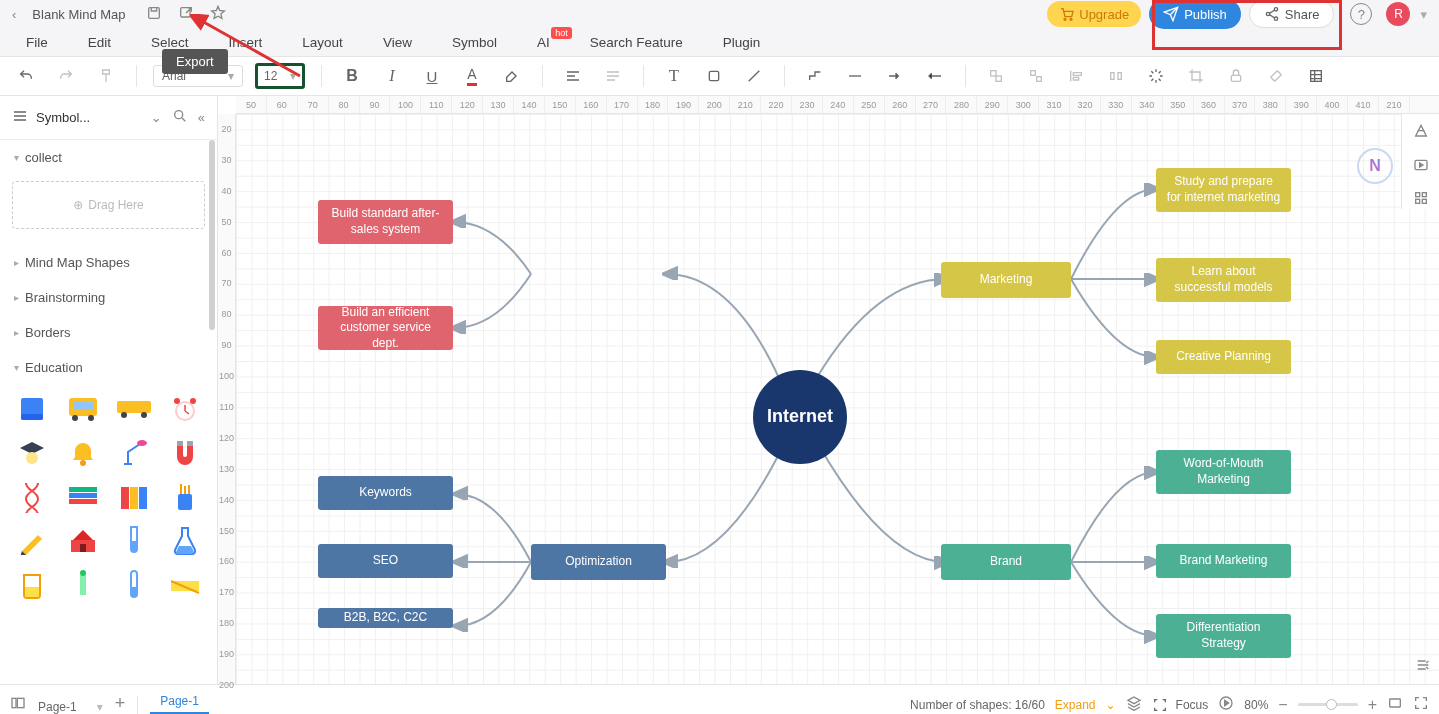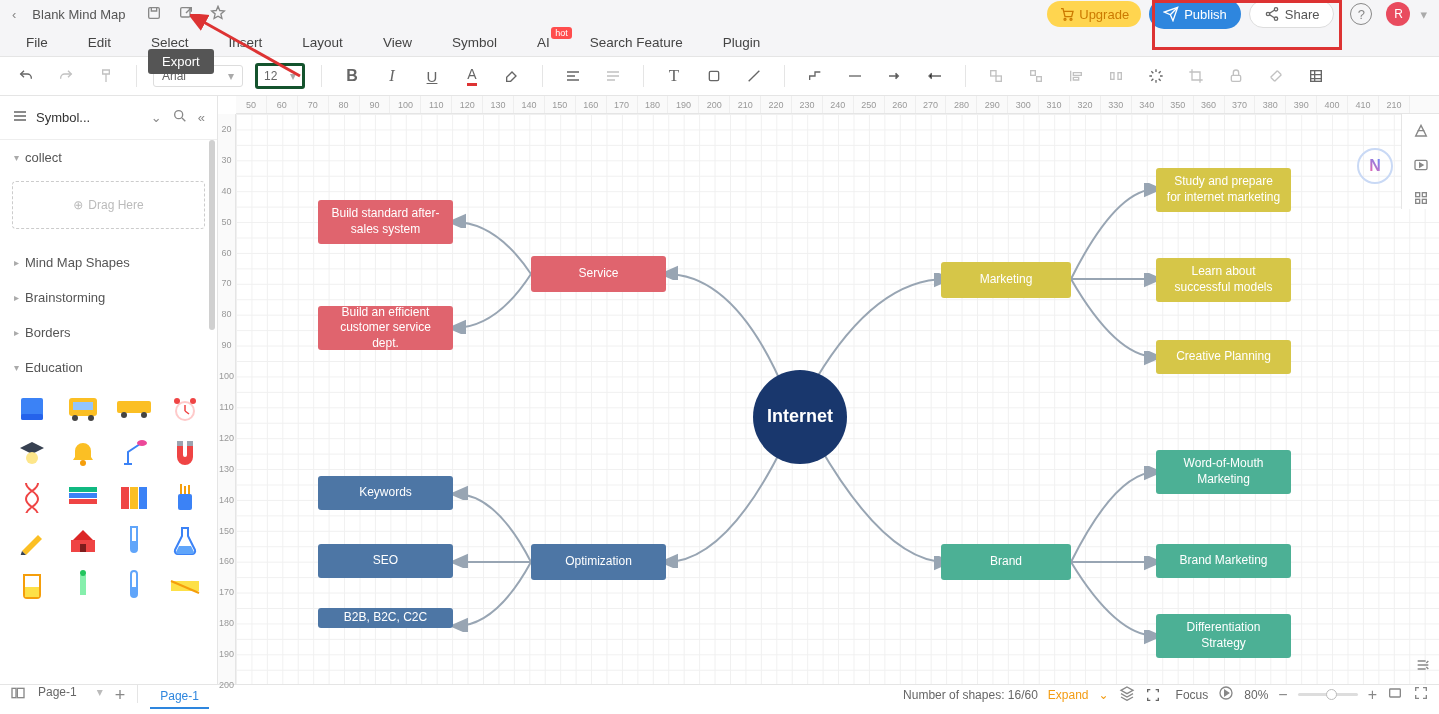--- a/index.html
+++ b/index.html
@@ -44,21 +44,21 @@
 .node{position:absolute;padding:8px 10px;border-radius:3px;font-size:12px;color:#fff;text-align:center;display:flex;align-items:center;justify-content:center;line-height:1.3;font-weight:500}
 .n-red{background:#e0646e}
 .n-yellow{background:#d6c648}
 .n-blue{background:#4d76a5}
 .n-teal{background:#4cb095}
 .n-circle{background:#19376d;width:94px;height:94px;border-radius:50%;font-family:Georgia,serif;font-size:18px;font-weight:bold}
 .edge{position:absolute;stroke:#98a5b3;stroke-width:2;fill:none}
 .right-tools{position:absolute;top:18px;right:0;width:38px;background:#fff;border-left:1px solid #e5e5e5;display:flex;flex-direction:column;align-items:center;gap:14px;padding-top:10px}
 .rt-btn{color:#888;cursor:pointer}
 .orb{position:absolute;width:36px;height:36px;border:2px solid #c9d9f5;border-radius:50%;right:46px;top:34px;display:flex;align-items:center;justify-content:center;font-size:16px;font-weight:bold}
-.status-bar{height:30px;border-top:1px solid #e5e5e5;display:flex;align-items:flex-start;padding:0 10px;font-size:12px;color:#666;gap:12px}
+.status-bar{height:30px;border-top:1px solid #e5e5e5;display:flex;align-items:flex-end;padding:0 10px;font-size:12px;color:#666;gap:12px}
 .page-tab{color:#2e86de;padding:4px 10px;border-bottom:2px solid #2e86de}
 .sb-right{margin-left:auto;display:flex;align-items:center;gap:10px}
 .expand-link{color:#f39c12}
 .tooltip{position:absolute;background:#555;color:#fff;padding:5px 14px;border-radius:3px;font-size:13px}
 .arrow-annot{position:absolute;pointer-events:none}
 svg.ico{width:16px;height:16px}
 .side-scroll-track{position:absolute;right:2px;top:0;width:6px;height:100%}
 .side-scroll-thumb{position:absolute;right:0;top:0;width:6px;height:190px;background:#d0d0d0;border-radius:3px}
 </style>
 </head>
@@ -129,21 +129,21 @@
   <span class="menu-item">View</span>
   <span class="menu-item">Symbol</span>
   <span class="menu-item">
     <span>AI</span>
     <span class="hot-badge">hot</span>
   </span>
   <span class="menu-item">Search Feature</span>
   <span class="menu-item">Plugin</span>
 </div>
 
-<div class="tooltip" style="top:49px;left:148px"><span>Export</span></div>
+<div class="tooltip" style="top:49px;left:162px"><span>Export</span></div>
 <svg class="arrow-annot" style="top:14px;left:190px;width:120px;height:70px">
   <defs>
       <marker id="ah" markerWidth="10" markerHeight="10" refX="2" refY="3" orient="auto">
         <path d="M0,0 L0,6 L7,3 z" fill="#d33"></path>
       </marker>
     </defs>
   <line x1="110" y1="62" x2="10" y2="6" stroke="#d33" stroke-width="3" marker-end="url(#ah)"></line>
 </svg>
 
 <div class="toolbar">
@@ -550,23 +550,20 @@
 
         <path d="M 835 448 Q 880 358 920 358" marker-end="url(#arr)"></path>
         <path d="M 835 448 L 920 448" marker-end="url(#arr)"></path>
         <path d="M 835 448 Q 880 522 920 522" marker-end="url(#arr)"></path>
       </svg>
 
       <div class="node n-circle" style="top:256px;left:517px">
           <span>Internet</span>
         </div>
 
-      <div class="node n-red" style="top:142px;left:295px;width:135px;height:36px">
-          <span>Service</span>
-        </div>
       <div class="node n-red" style="top:86px;left:82px;width:135px;height:44px">
           <span>Build standard after-sales system</span>
         </div>
       <div class="node n-red" style="top:192px;left:82px;width:135px;height:44px">
           <span>Build an efficient customer service dept.</span>
         </div>
 
       <div class="node n-yellow" style="top:148px;left:705px;width:130px;height:36px">
           <span>Marketing</span>
         </div>
@@ -647,21 +644,21 @@
   <span style="width:1px;height:18px;background:#e5e5e5"></span>
   <span class="page-tab">Page-1</span>
   <div class="sb-right">
     <span>Number of shapes: 16/60</span>
     <span class="expand-link">Expand</span>
     <span style="color:#f39c12">⌄</span>
     <span style="color:#888"><svg class="ico" viewBox="0 0 24 24" fill="none" stroke="currentColor" stroke-width="2">
           <path d="M12 3l9 5-9 5-9-5z"></path>
           <path d="M3 13l9 5 9-5M3 18l9 5 9-5"></path>
         </svg></span>
-    <span style="display:flex;align-items:center;gap:15px;color:#666">
+    <span style="display:flex;align-items:center;gap:8px;color:#666">
         <svg class="ico" viewBox="0 0 24 24" fill="none" stroke="currentColor" stroke-width="2">
           <path d="M4 8V4h4M20 8V4h-4M4 16v4h4M20 16v4h-4"></path>
         </svg>
         <span>Focus</span>
       </span>
     <span style="color:#888"><svg class="ico" viewBox="0 0 24 24" fill="none" stroke="currentColor" stroke-width="2">
           <circle cx="12" cy="12" r="9"></circle>
           <path d="M10 8l6 4-6 4z" fill="currentColor"></path>
         </svg></span>
     <span>80%</span>

